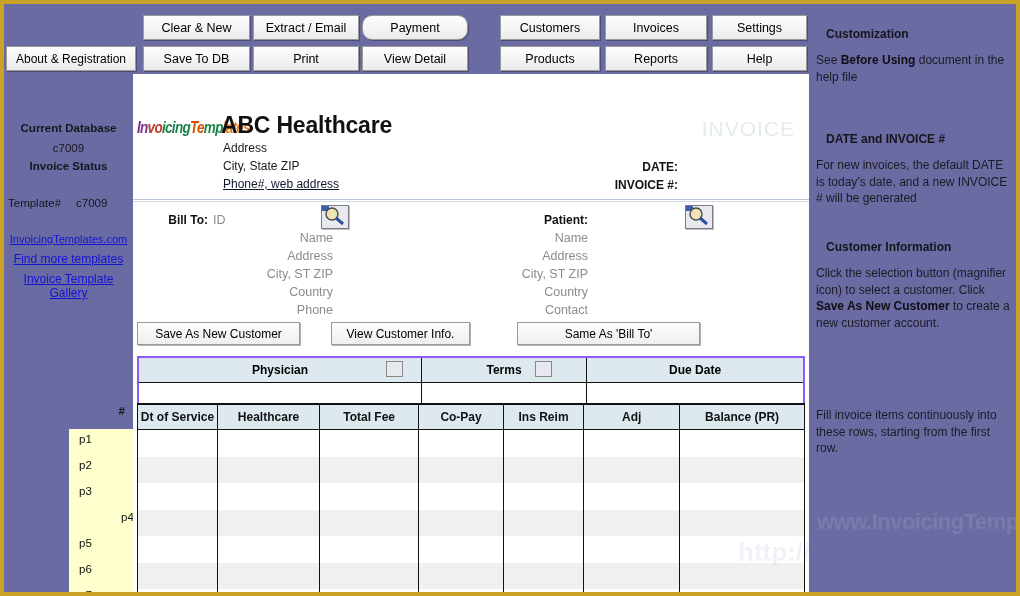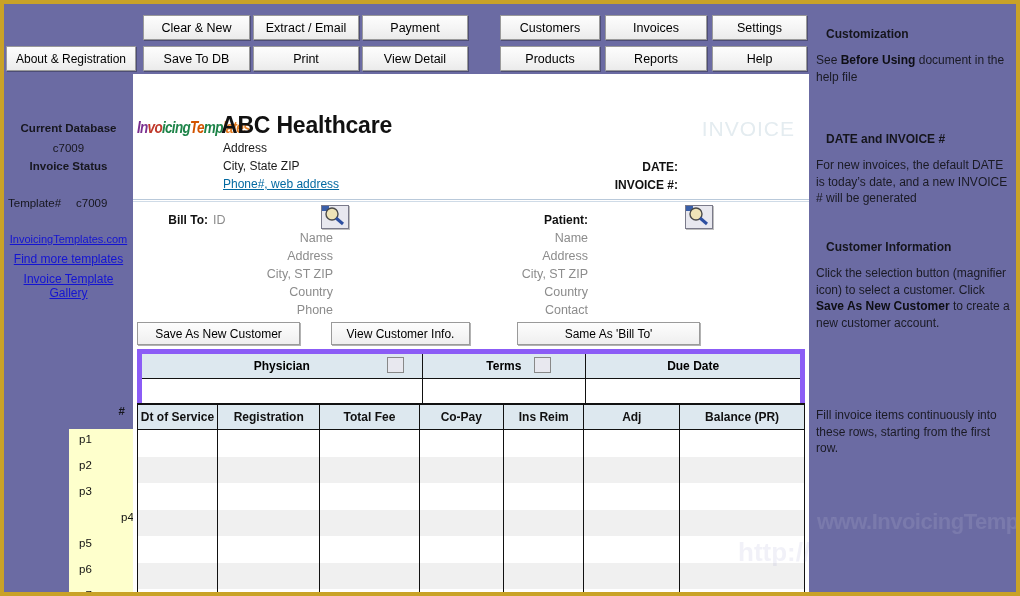--- a/index.html
+++ b/index.html
@@ -61,21 +61,21 @@
 
   .logo{
     position:absolute;left:4px;top:45px;width:88px;
     font-size:13.5px;font-weight:bold;font-style:italic;
     letter-spacing:-.7px;white-space:nowrap;line-height:14px;
     transform:scaleY(1.25);transform-origin:left top;
   }
   .co-name{position:absolute;left:88px;top:38px;font-size:23px;font-weight:bold;color:#111;letter-spacing:-.2px;}
   .co-l1{position:absolute;left:90px;top:67px;font-size:12px;color:#1a1a1a;}
   .co-l2{position:absolute;left:90px;top:85px;font-size:12px;color:#1a1a1a;}
-  .co-l3{position:absolute;left:90px;top:103px;font-size:12px;color:#0369a1;text-decoration:underline;cursor:pointer;}
+  .co-l3{position:absolute;left:90px;top:103px;font-size:12px;color:#0f172a;text-decoration:underline;cursor:pointer;}
 
   .inv-wm{position:absolute;right:14px;top:43px;font-size:21px;letter-spacing:1px;color:#e4ecf0;font-weight:normal;}
   .date-lbl{position:absolute;left:0;top:86px;width:545px;text-align:right;font-size:12px;font-weight:bold;color:#111;}
   .invno-lbl{position:absolute;left:0;top:104px;width:545px;text-align:right;font-size:12px;font-weight:bold;color:#111;}
 
   .rule{position:absolute;left:0;top:124px;width:676px;height:6px;
     background:linear-gradient(to bottom,#fff 0,#fff 1px,#b9c9da 1px,#b9c9da 2px,#fff 2px,#fff 3px,#cfdbe7 3px,#cfdbe7 4px,#fff 4px);}
 
   
   .bt-lab{position:absolute;font-size:12px;font-weight:bold;color:#111;}
@@ -86,21 +86,21 @@
   }
 
   .midbtn{
     position:absolute;height:21px;
     background:linear-gradient(to bottom,#fdfdfd,#efefef);
     border:1px solid #9a9a9a;box-shadow:1px 1px 0 rgba(0,0,0,.3);
     font-size:12px;display:flex;align-items:center;justify-content:center;cursor:default;color:#000;
   }
 
   
-  .ptab{position:absolute;left:4px;top:275px;width:668px;border:5px solid #8b5cf6;border-collapse:collapse;}
+  .ptab{position:absolute;left:4px;top:282px;width:668px;border:2px solid #8b5cf6;border-collapse:collapse;}
   .ptab td{border:1px solid #111;height:22px;font-size:12px;}
   .ptab .hd{background:#dde8ef;font-weight:bold;text-align:center;position:relative;}
   .ptab .bd{background:#fff;height:28px;}
   .tmag{position:absolute;top:3px;width:15px;height:14px;background:#e8e8ef;border:1px solid #888;}
 
   
   .itab{position:absolute;left:4px;top:329px;width:668px;border-collapse:collapse;}
   .itab th{
     background:#dde8ef;border:1px solid #111;border-top:2px solid #111;
     font-size:12px;font-weight:bold;height:22px;color:#111;
@@ -117,21 +117,21 @@
 </head>
 <body>
 
 <div class="app">
 
   <div class="btnbar">
     <div class="xbtn wide" style="left:2px;top:42px;width:128px;height:23px;">About &amp; Registration</div>
 
     <div class="xbtn" style="left:139px;top:11px;width:105px;height:23px;">Clear &amp; New</div>
     <div class="xbtn" style="left:249px;top:11px;width:104px;height:23px;">Extract / Email</div>
-    <div class="xbtn" style="left:358px;top:11px;width:104px;height:23px;">Payment</div>
+    <div class="xbtn" style="left:358px;top:11px;width:104px;height:23px;border-radius:10px;">Payment</div>
 
     <div class="xbtn" style="left:139px;top:42px;width:105px;height:23px;">Save To DB</div>
     <div class="xbtn" style="left:249px;top:42px;width:104px;height:23px;">Print</div>
     <div class="xbtn" style="left:358px;top:42px;width:104px;height:23px;">View Detail</div>
 
     <div class="xbtn" style="left:496px;top:11px;width:98px;height:23px;">Customers</div>
     <div class="xbtn" style="left:601px;top:11px;width:100px;height:23px;">Invoices</div>
     <div class="xbtn" style="left:708px;top:11px;width:93px;height:23px;">Settings</div>
 
     <div class="xbtn" style="left:496px;top:42px;width:98px;height:23px;">Products</div>
@@ -260,21 +260,21 @@
         <td class="bd"></td>
         <td class="bd"></td>
       </tr>
     </tbody>
       </table>
 
     <table class="itab">
       <thead>
         <tr>
           <th style="width:79px;">Dt of Service</th>
-          <th style="width:101px;">Registration</th>
+          <th style="width:101px;">Healthcare</th>
           <th style="width:100px;">Total Fee</th>
           <th style="width:85px;">Co-Pay</th>
           <th style="width:80px;">Ins Reim</th>
           <th style="width:97px;">Adj</th>
           <th style="width:126px;">Balance (PR)</th>
         </tr>
       </thead>
       <tbody>
         <tr class="odd">
           <td></td>

